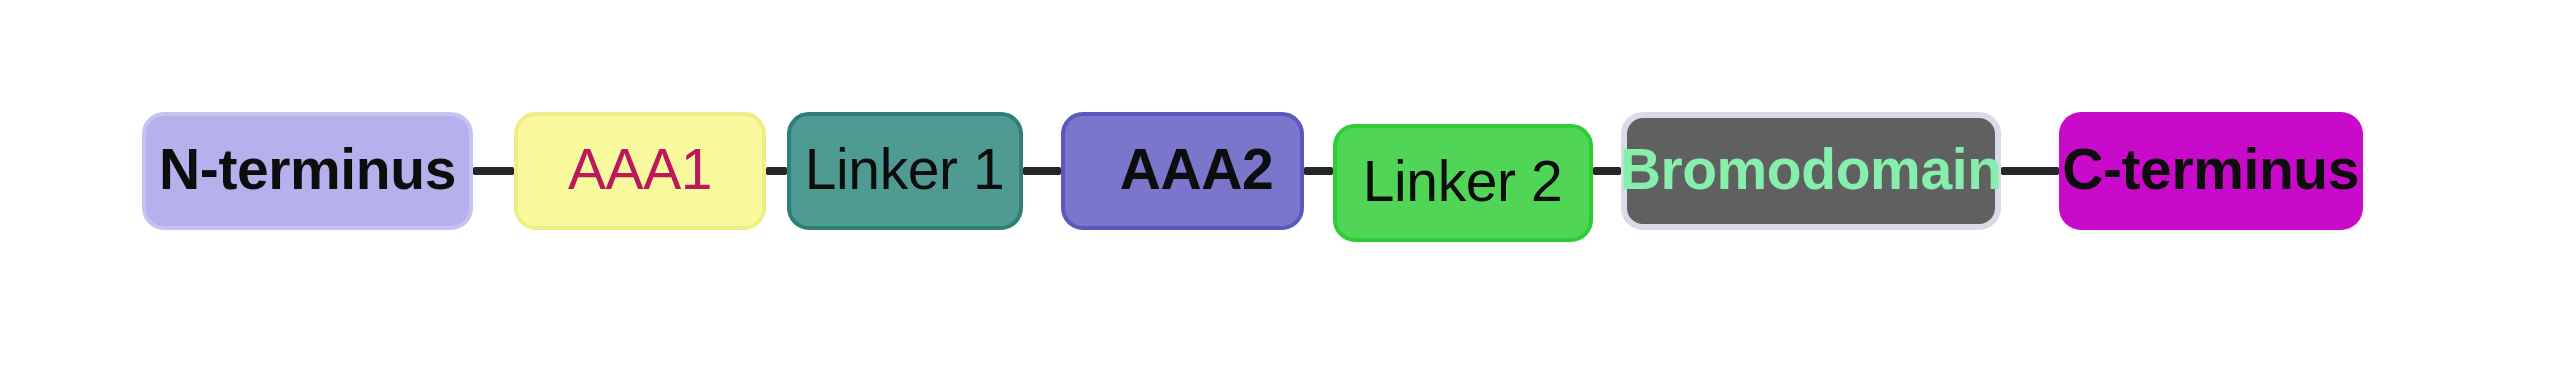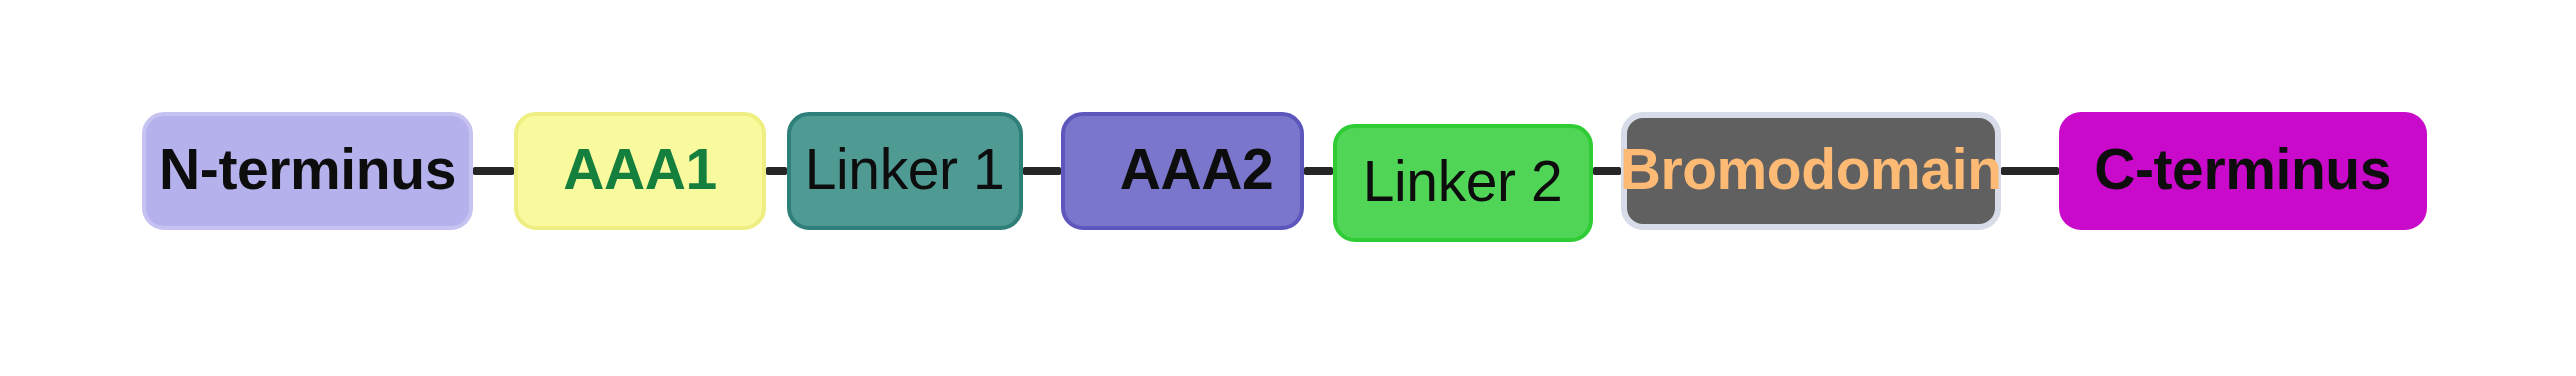--- a/index.html
+++ b/index.html
@@ -54,21 +54,21 @@
 <div class="canvas">
   <div class="domain-row">
 
     <div class="domain-box" style="width: 331px; background: rgb(181, 177, 236); border: 4.3px solid rgb(198, 195, 242);">
       <span class="domain-label" style="font-weight: bold; color: rgb(13, 13, 13);">N-terminus</span>
     </div>
 
     <div class="connector" style="width: 41px; background: rgb(38, 38, 38); height: 7.7px;"></div>
 
     <div class="domain-box" style="width: 252px; background: rgb(249, 249, 158); border: 4.3px solid rgb(238, 238, 130);">
-      <span class="domain-label" style="font-weight: bold; color: #15803d;">AAA1</span>
+      <span class="domain-label" style="font-weight: normal; color: #be185d;">AAA1</span>
     </div>
 
     <div class="connector" style="width: 20.6px; background: rgb(38, 38, 38); height: 7.7px;"></div>
 
     <div class="domain-box" style="width: 236px; background: rgb(79, 154, 147); border: 4.3px solid rgb(46, 127, 121);">
       <span class="domain-label" style="font-weight: normal; color: rgb(13, 13, 13);">Linker 1</span>
     </div>
 
     <div class="connector" style="width: 38px; background: rgb(38, 38, 38); height: 7.7px;"></div>
 
@@ -78,24 +78,24 @@
 
     <div class="connector" style="width: 29px; background: rgb(38, 38, 38); height: 7.7px;"></div>
 
     <div class="domain-box" style="width: 260px; background: rgb(80, 213, 87); border: 4.3px solid rgb(47, 204, 53); margin-top: 24px;">
       <span class="domain-label" style="font-weight: normal; color: rgb(13, 13, 13);">Linker 2</span>
     </div>
 
     <div class="connector" style="width: 28px; background: rgb(38, 38, 38); height: 7.7px;"></div>
 
     <div class="domain-box" style="width: 380px; background: rgb(96, 96, 96); border: 6px solid rgb(216, 219, 232);">
-      <span class="domain-label" style="font-weight: bold; color: #fdba74;">Bromodomain</span>
+      <span class="domain-label" style="font-weight: bold; color: #86efac;">Bromodomain</span>
     </div>
 
     <div class="connector" style="width: 58px; background: rgb(38, 38, 38); height: 7.7px;"></div>
 
-    <div class="domain-box" style="width: 368px; background: rgb(202, 10, 202); border: none;">
+    <div class="domain-box" style="width: 304px; background: rgb(202, 10, 202); border: none;">
       <span class="domain-label" style="font-weight: bold; color: rgb(13, 13, 13);">C-terminus</span>
     </div>
 
   </div>
 </div>
 
 
 </body></html>

